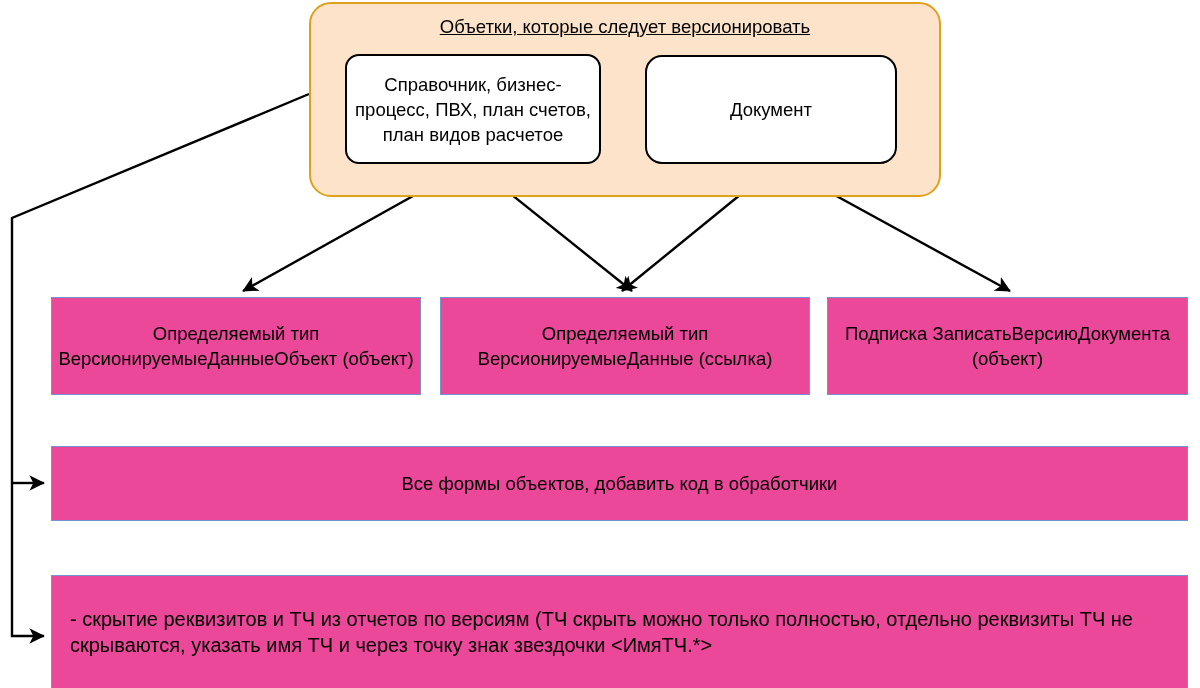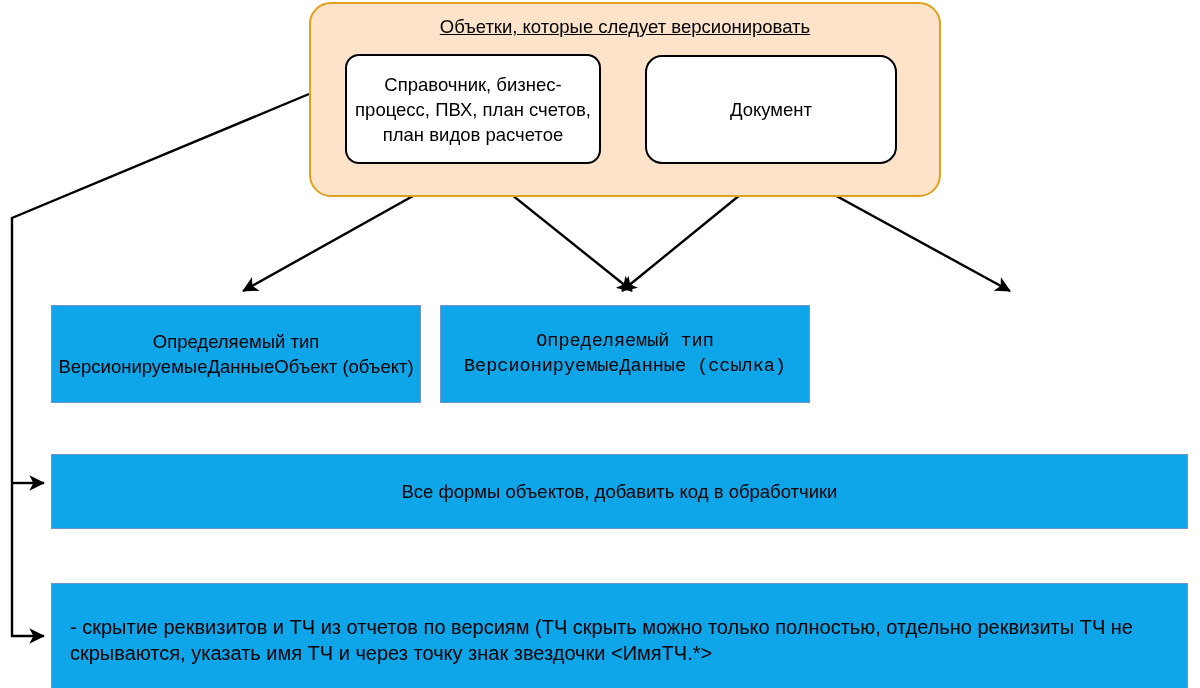--- a/index.html
+++ b/index.html
@@ -79,36 +79,35 @@
     left: 645px;
     top: 55px;
     width: 252px;
     height: 109px;
     border-radius: 17px;
   }
 
   
   .blue-box {
     position: absolute;
-    background: #0ea5e9;
+    background: #ec4899;
     border: 1.5px solid #7293cb;
     color: #000000;
     font-size: 18.5px;
     line-height: 25px;
     z-index: 3;
-    margin-top: 8px;
   }
   .blue-box.centered {
     display: flex;
     align-items: center;
     justify-content: center;
     text-align: center;
   }
   #blue-box-1 { left: 51px;  top: 297px; width: 370px; height: 98px; }
-  #blue-box-2 { left: 440px; top: 297px; width: 370px; height: 98px; font-family: Liberation Mono, monospace; }
+  #blue-box-2 { left: 440px; top: 297px; width: 370px; height: 98px; }
   #blue-box-3 { left: 827px; top: 297px; width: 361px; height: 98px; }
   #blue-box-forms { left: 51px; top: 446px; width: 1137px; height: 75px; }
   #blue-box-modules {
     left: 51px;
     top: 575px;
     width: 1137px;
     height: 128px;
     padding: 14px 18px 0 18px;
   }
   .modules-title {
@@ -171,20 +170,23 @@
   </div>
 
   <div class="blue-box centered" id="blue-box-1">
     <span>Определяемый тип ВерсионируемыеДанныеОбъект (объект)</span>
   </div>
 
   <div class="blue-box centered" id="blue-box-2">
     <span>Определяемый тип ВерсионируемыеДанные (ссылка)</span>
   </div>
 
+  <div class="blue-box centered" id="blue-box-3">
+    <span>Подписка ЗаписатьВерсиюДокумента (объект)</span>
+  </div>
 
   <div class="blue-box centered" id="blue-box-forms">
     <span>Все формы объектов, добавить код в обработчики</span>
   </div>
 
   <div class="blue-box" id="blue-box-modules">
     <div class="modules-body">- скрытие реквизитов и ТЧ из отчетов по версиям (ТЧ скрыть можно только полностью, отдельно реквизиты ТЧ не скрываются, указать имя ТЧ и через точку знак звездочки &lt;ИмяТЧ.*&gt;</div>
   </div>
 
 </div>

